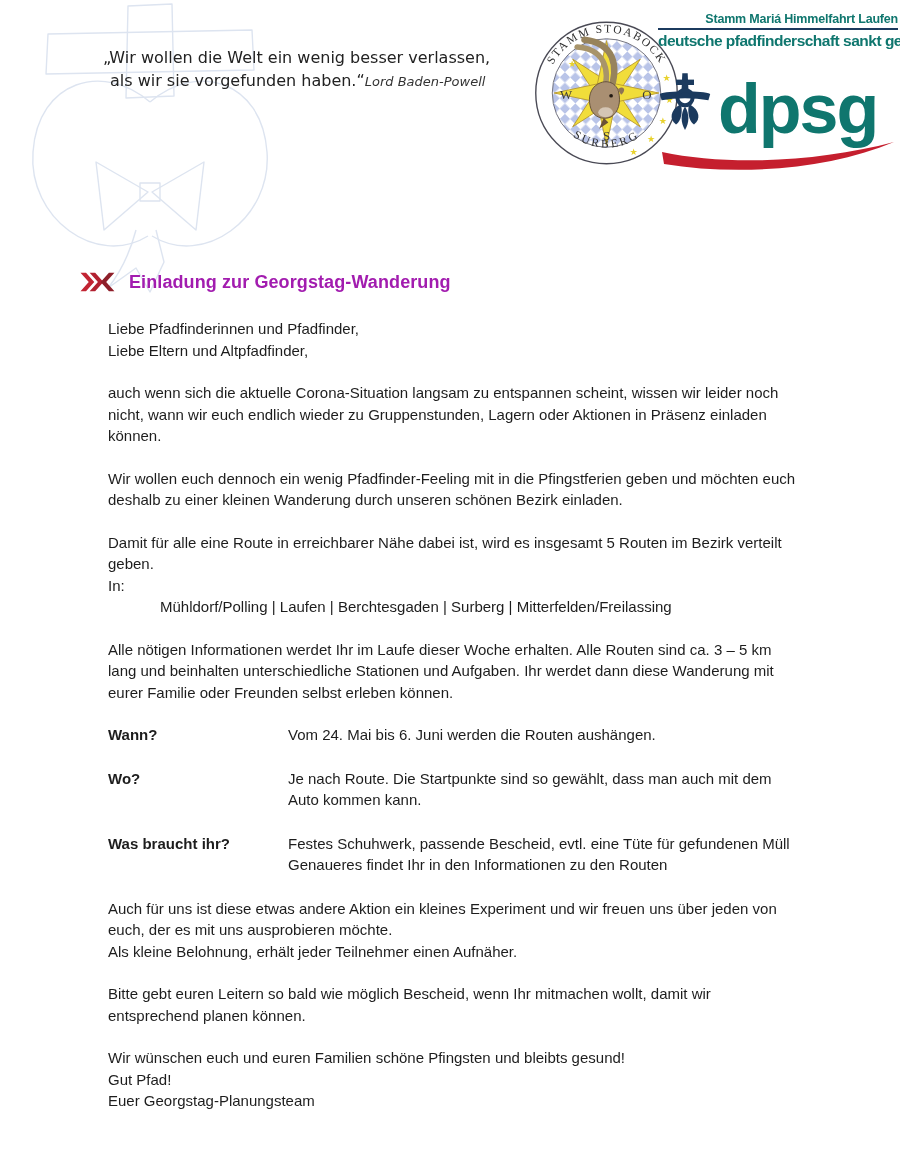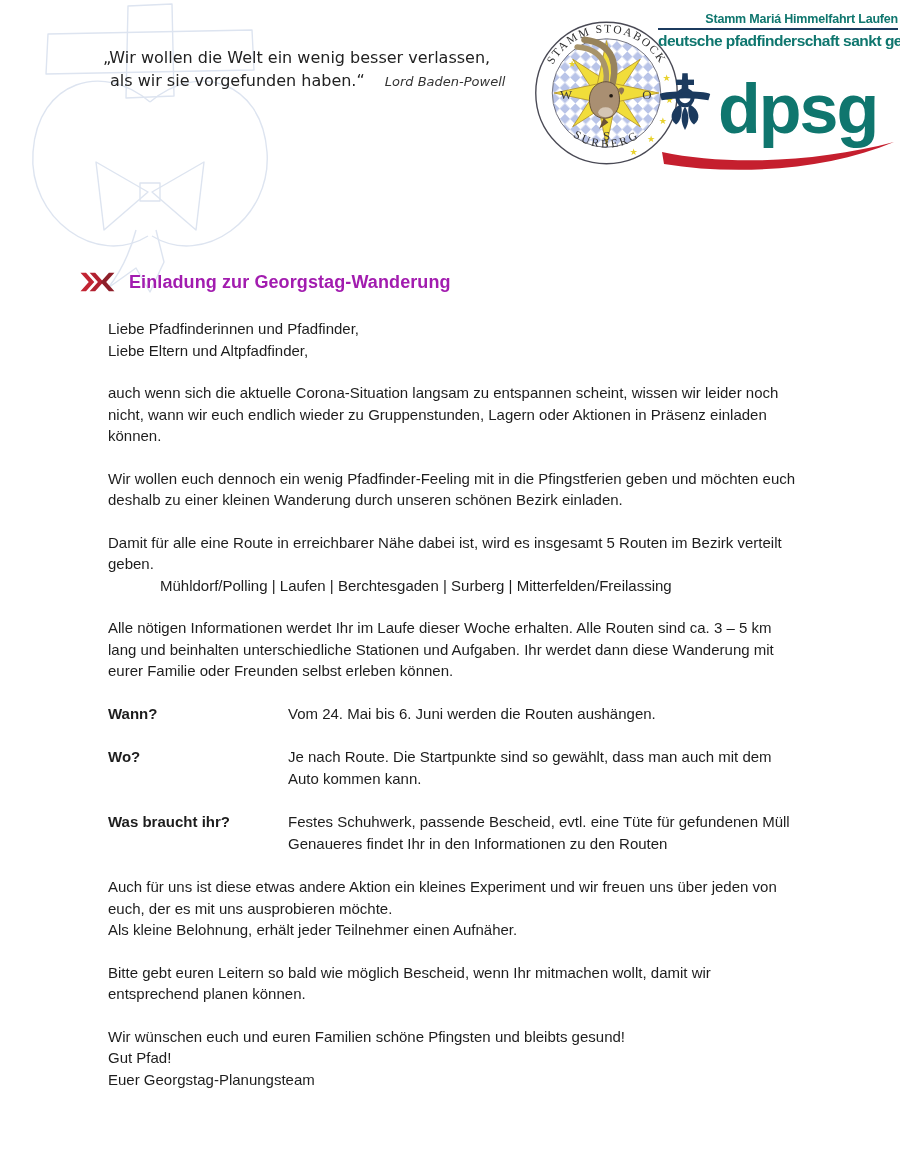--- a/index.html
+++ b/index.html
@@ -9,21 +9,21 @@
     font-family:"Liberation Sans",sans-serif;color:#1d1d1d;
   }
   
   .watermark{position:absolute;left:0;top:0;width:300px;height:310px;}
   
   .quote{
     position:absolute;left:103px;top:46px;width:440px;
     font-family:"DejaVu Sans",sans-serif;font-size:16px;line-height:23px;color:#222;
   }
   .quote .l2{padding-left:7px;}
-  .quote .attrib{font-style:italic;font-size:13px;margin-left:20px;color:#333;}
+  .quote .attrib{font-style:italic;font-size:13px;margin-left:0;color:#333;}
   
   .badge{position:absolute;left:533px;top:13px;width:147px;height:160px;}
   
   .dpsg{position:absolute;left:658px;top:12px;width:240px;color:#0f766e;}
   .dpsg .stammline{font-size:12.5px;font-weight:700;text-align:right;letter-spacing:-0.2px;padding-bottom:2px;}
   .dpsg .rule{border-bottom:2px solid #1b3a5e;margin-bottom:2px;}
   .dpsg .orgline{font-size:15.5px;font-weight:600;letter-spacing:-0.5px;white-space:nowrap;}
   .dpsg .wordrow{display:flex;align-items:flex-end;margin-top:16px;height:72px;}
   .dpsg .wordmark{
     font-size:70px;font-weight:800;letter-spacing:-2px;line-height:0.82;
@@ -145,20 +145,21 @@
     </svg>
     <h1>Einladung zur Georgstag-Wanderung</h1>
   </div>
 
   <div class="bodytext">
     <p class="prewrap">Liebe Pfadfinderinnen und Pfadfinder,
 Liebe Eltern und Altpfadfinder,</p>
     <p>auch wenn sich die aktuelle Corona-Situation langsam zu entspannen scheint, wissen wir leider noch nicht, wann wir euch endlich wieder zu Gruppenstunden, Lagern oder Aktionen in Präsenz einladen können.</p>
     <p>Wir wollen euch dennoch ein wenig Pfadfinder-Feeling mit in die Pfingstferien geben und möchten euch deshalb zu einer kleinen Wanderung durch unseren schönen Bezirk einladen.</p>
     <p class="tight">Damit für alle eine Route in erreichbarer Nähe dabei ist, wird es insgesamt 5 Routen im Bezirk verteilt geben.</p>
+    <p class="tight">In:</p>
     <p class="routes">Mühldorf/Polling | Laufen | Berchtesgaden | Surberg | Mitterfelden/Freilassing</p>
     <p>Alle nötigen Informationen werdet Ihr im Laufe dieser Woche erhalten. Alle Routen sind ca. 3 – 5 km lang und beinhalten unterschiedliche Stationen und Aufgaben. Ihr werdet dann diese Wanderung mit eurer Familie oder Freunden selbst erleben können.</p>
 
     <div class="qa">
       <div class="qa-row">
         <div class="qa-label">Wann?</div>
         <div class="qa-answer">
           <div class="qa-bold">Vom 24. Mai bis 6. Juni werden die Routen aushängen.</div>
           <div></div>
         </div>

